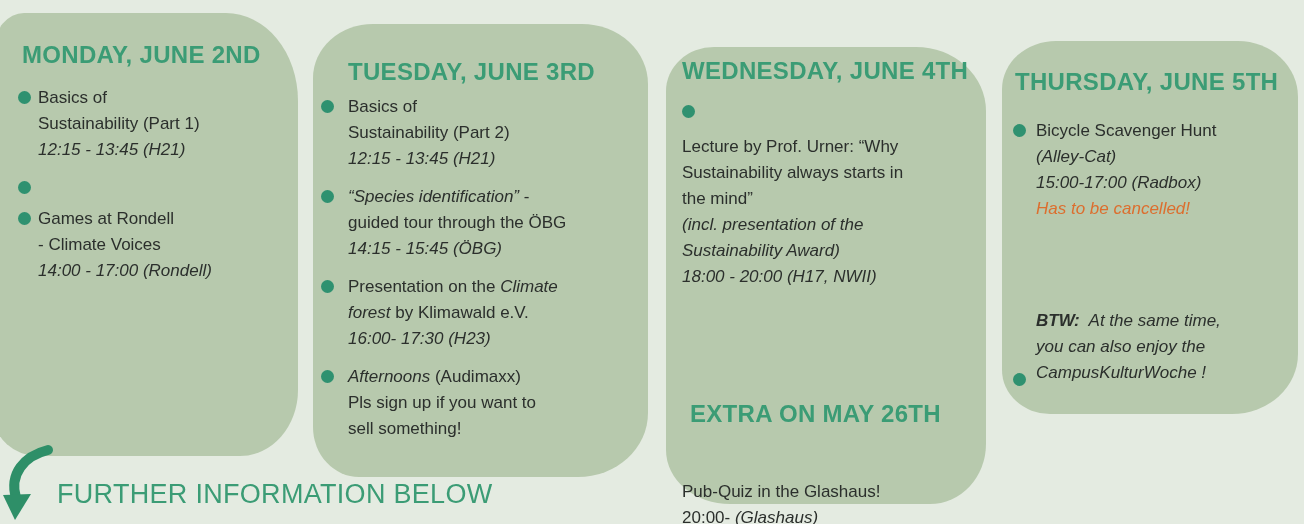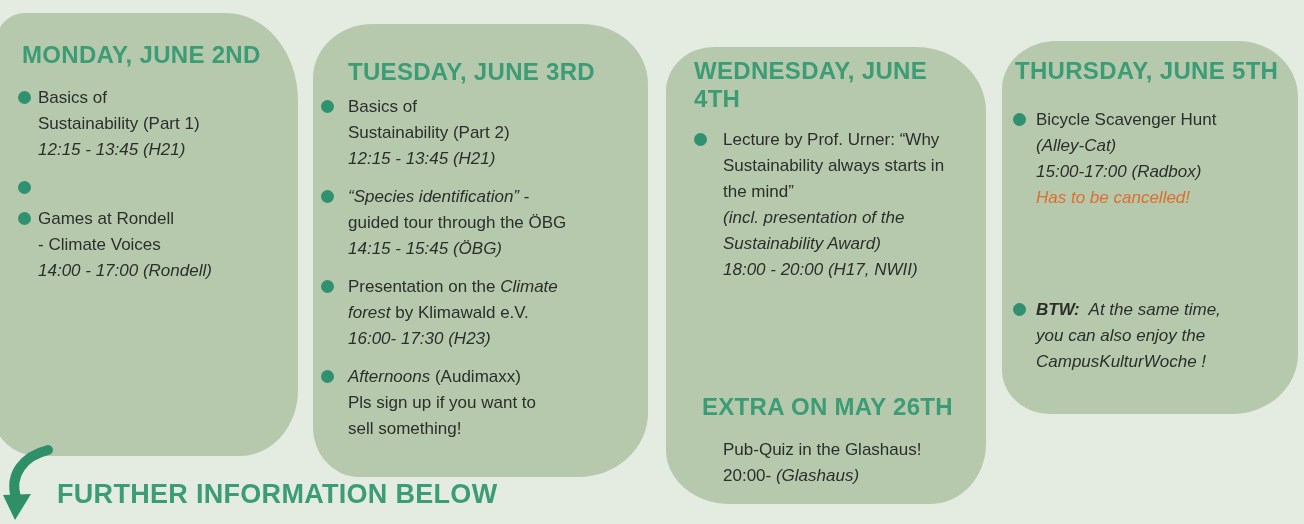--- a/index.html
+++ b/index.html
@@ -30,26 +30,26 @@
     padding: 28px 12px 0 24px;
   }
   .panel-tuesday {
     left: 313px; top: 24px; width: 335px; height: 453px;
     border-radius: 60px 66px 70px 46px / 54px 60px 64px 50px;
     padding: 22px 10px 0 8px;
   }
   .panel-wednesday {
     left: 666px; top: 47px; width: 320px; height: 457px;
     border-radius: 48px 70px 56px 64px / 44px 64px 60px 54px;
-    padding: 10px 10px 0 28px;
+    padding: 10px 10px 0 16px;
   }
   .panel-thursday {
     left: 1002px; top: 41px; width: 296px; height: 373px;
     border-radius: 54px 60px 66px 48px / 48px 56px 60px 44px;
-    padding: 16px 10px 0 11px;
+    padding: 27px 10px 0 11px;
   }
   .title {
     margin: 0;
     font-size: 24px;
     font-weight: bold;
     letter-spacing: 0.3px;
     color: var(--title);
     line-height: 28px;
   }
   .panel-monday .title    { margin: 0 0 16px 4px; }
@@ -58,23 +58,23 @@
   .panel-thursday .title  { margin: 0 0 22px 2px; }
   .panel-wednesday .subtitle { margin: 110px 0 16px 8px; }
 
   .event {
     display: flex;
     align-items: flex-start;
     margin-bottom: 12px;
   }
   .panel-monday .event    { gap: 7px; }
   .panel-tuesday .event   { gap: 14px; }
-  .panel-wednesday .event { gap: 16px; }
+  .panel-wednesday .event { gap: 16px; flex-direction: column; }
   .panel-thursday .event  { gap: 10px; }
-  .event.gap { margin-top: 86px; }
+  .event.gap { margin-top: 86px; align-items: flex-end; }
 
   .bullet {
     width: 13px; height: 13px;
     margin-top: 6px;
     border-radius: 50%;
     background: var(--bullet);
     flex-shrink: 0;
   }
   .bullet.hidden { visibility: hidden; }
 
@@ -90,21 +90,21 @@
 
   .footer-arrow {
     position: absolute;
     left: 2px; top: 443px;
     width: 58px; height: 78px;
   }
   .footer-text {
     position: absolute;
     left: 57px; top: 479px;
     font-size: 27px;
-    font-weight: bold;
+    font-weight: normal;
     letter-spacing: 0.3px;
     line-height: 30px;
     color: var(--title);
   }
 </style>
 </head>
 <body>
 
 <div>
 

